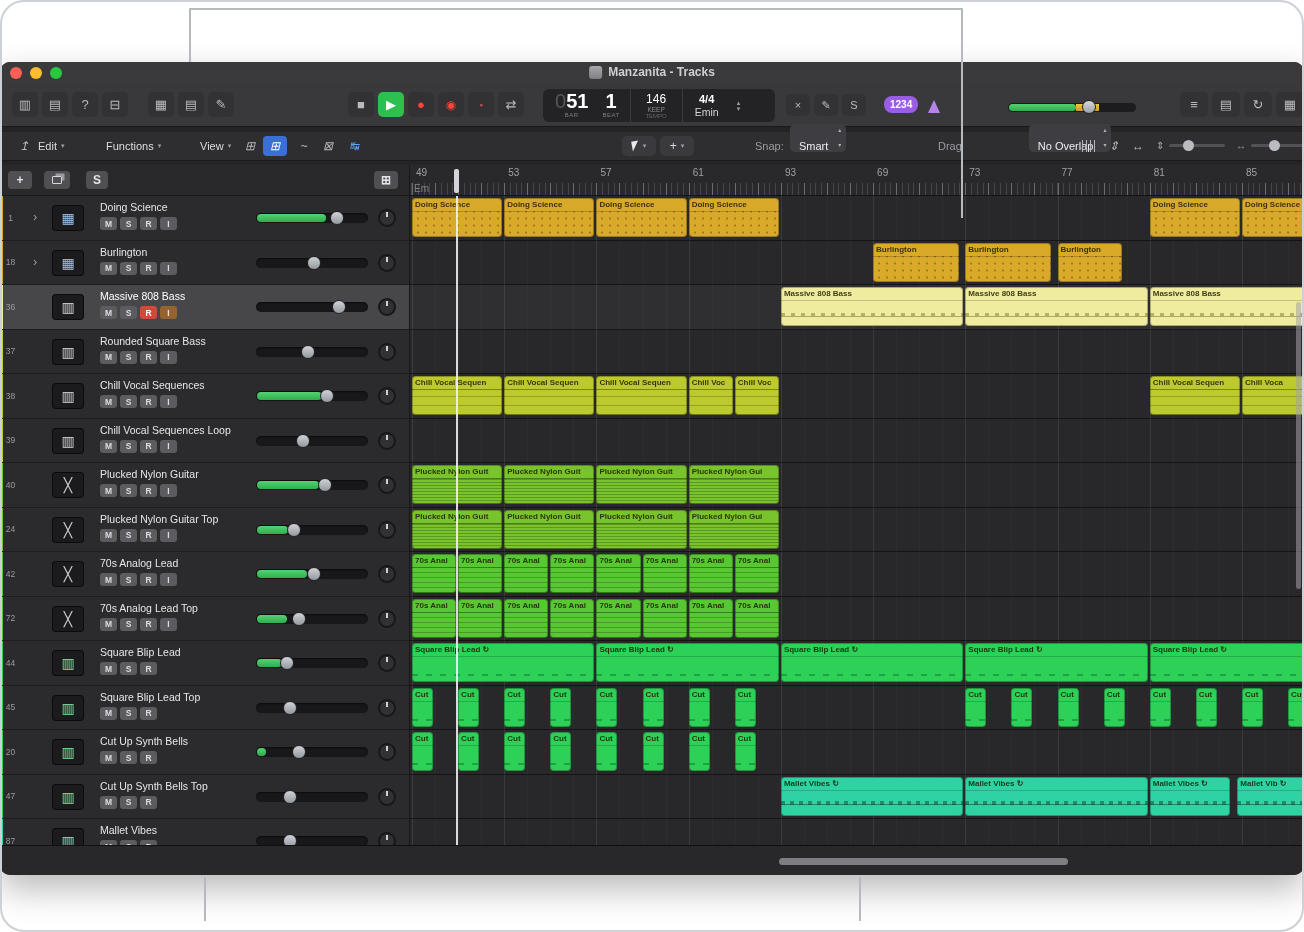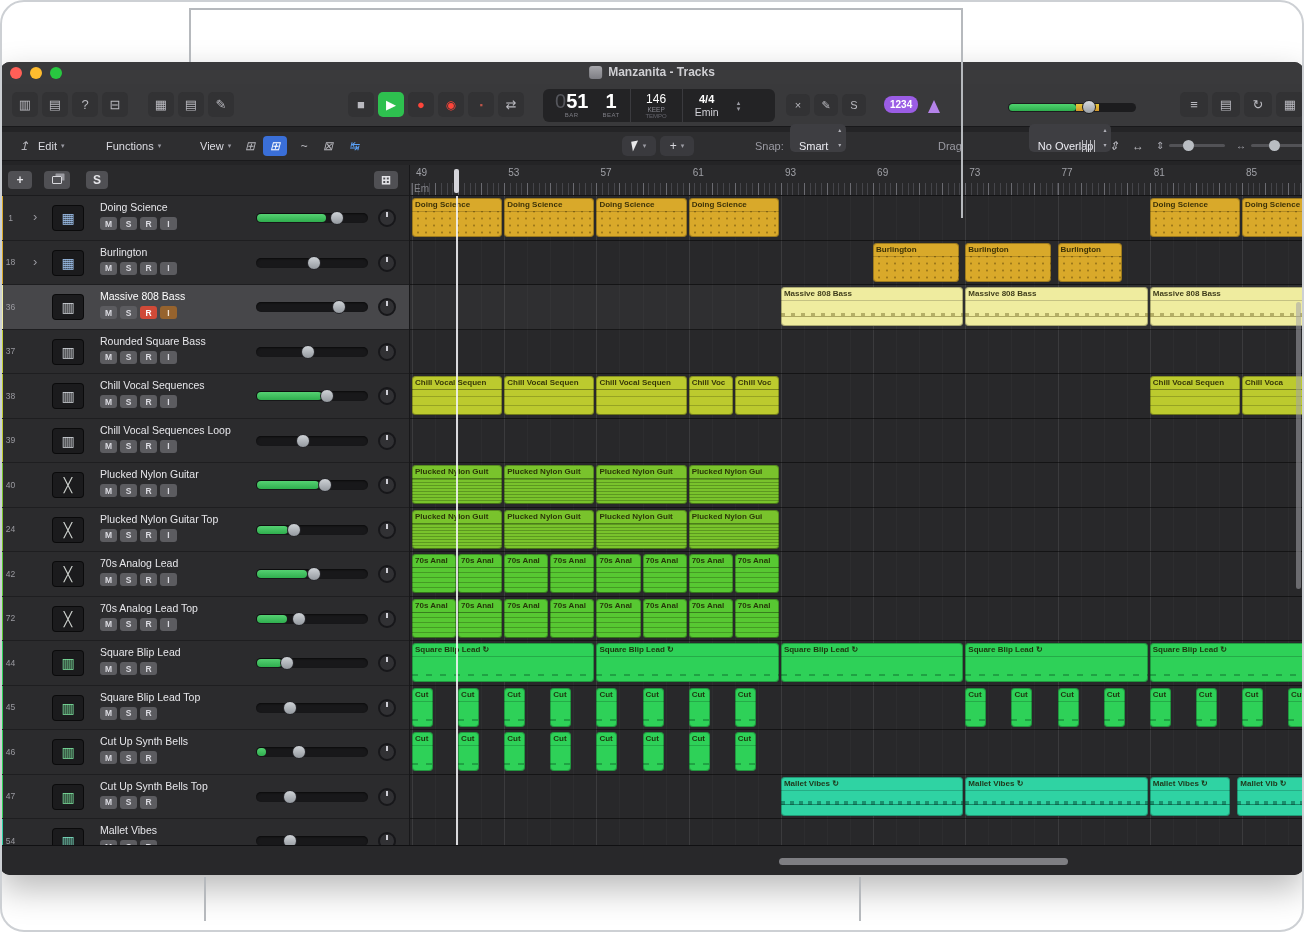--- a/index.html
+++ b/index.html
@@ -563,21 +563,21 @@
               <u class="tb">R</u>
             </i>
             <i class="slider">
               <u class="meter" style="width:0%"></u>
               <u class="knob" style="left:calc(30% - 7px)"></u>
             </i>
             <i class="pan"></i>
           </div>
           <div class="trow">
             <i class="stripe" style="background:#2ed158"></i>
-            <i class="tnum">46</i>
+            <i class="tnum">20</i>
             <i class="ticon" style="color:#7fe9a2">▥</i>
             <i class="tname">Cut Up Synth Bells</i>
             <i class="tbtns">
               <u class="tb">M</u>
               <u class="tb">S</u>
               <u class="tb">R</u>
             </i>
             <i class="slider">
               <u class="meter" style="width:8%"></u>
               <u class="knob" style="left:calc(38% - 7px)"></u>
@@ -595,21 +595,21 @@
               <u class="tb">R</u>
             </i>
             <i class="slider">
               <u class="meter" style="width:0%"></u>
               <u class="knob" style="left:calc(30% - 7px)"></u>
             </i>
             <i class="pan"></i>
           </div>
           <div class="trow">
             <i class="stripe" style="background:#2fd3a3"></i>
-            <i class="tnum">54</i>
+            <i class="tnum">87</i>
             <i class="ticon" style="color:#7fe9c9">▥</i>
             <i class="tname">Mallet Vibes</i>
             <i class="tbtns">
               <u class="tb">M</u>
               <u class="tb">S</u>
               <u class="tb">R</u>
             </i>
             <i class="slider">
               <u class="meter" style="width:0%"></u>
               <u class="knob" style="left:calc(30% - 7px)"></u>

